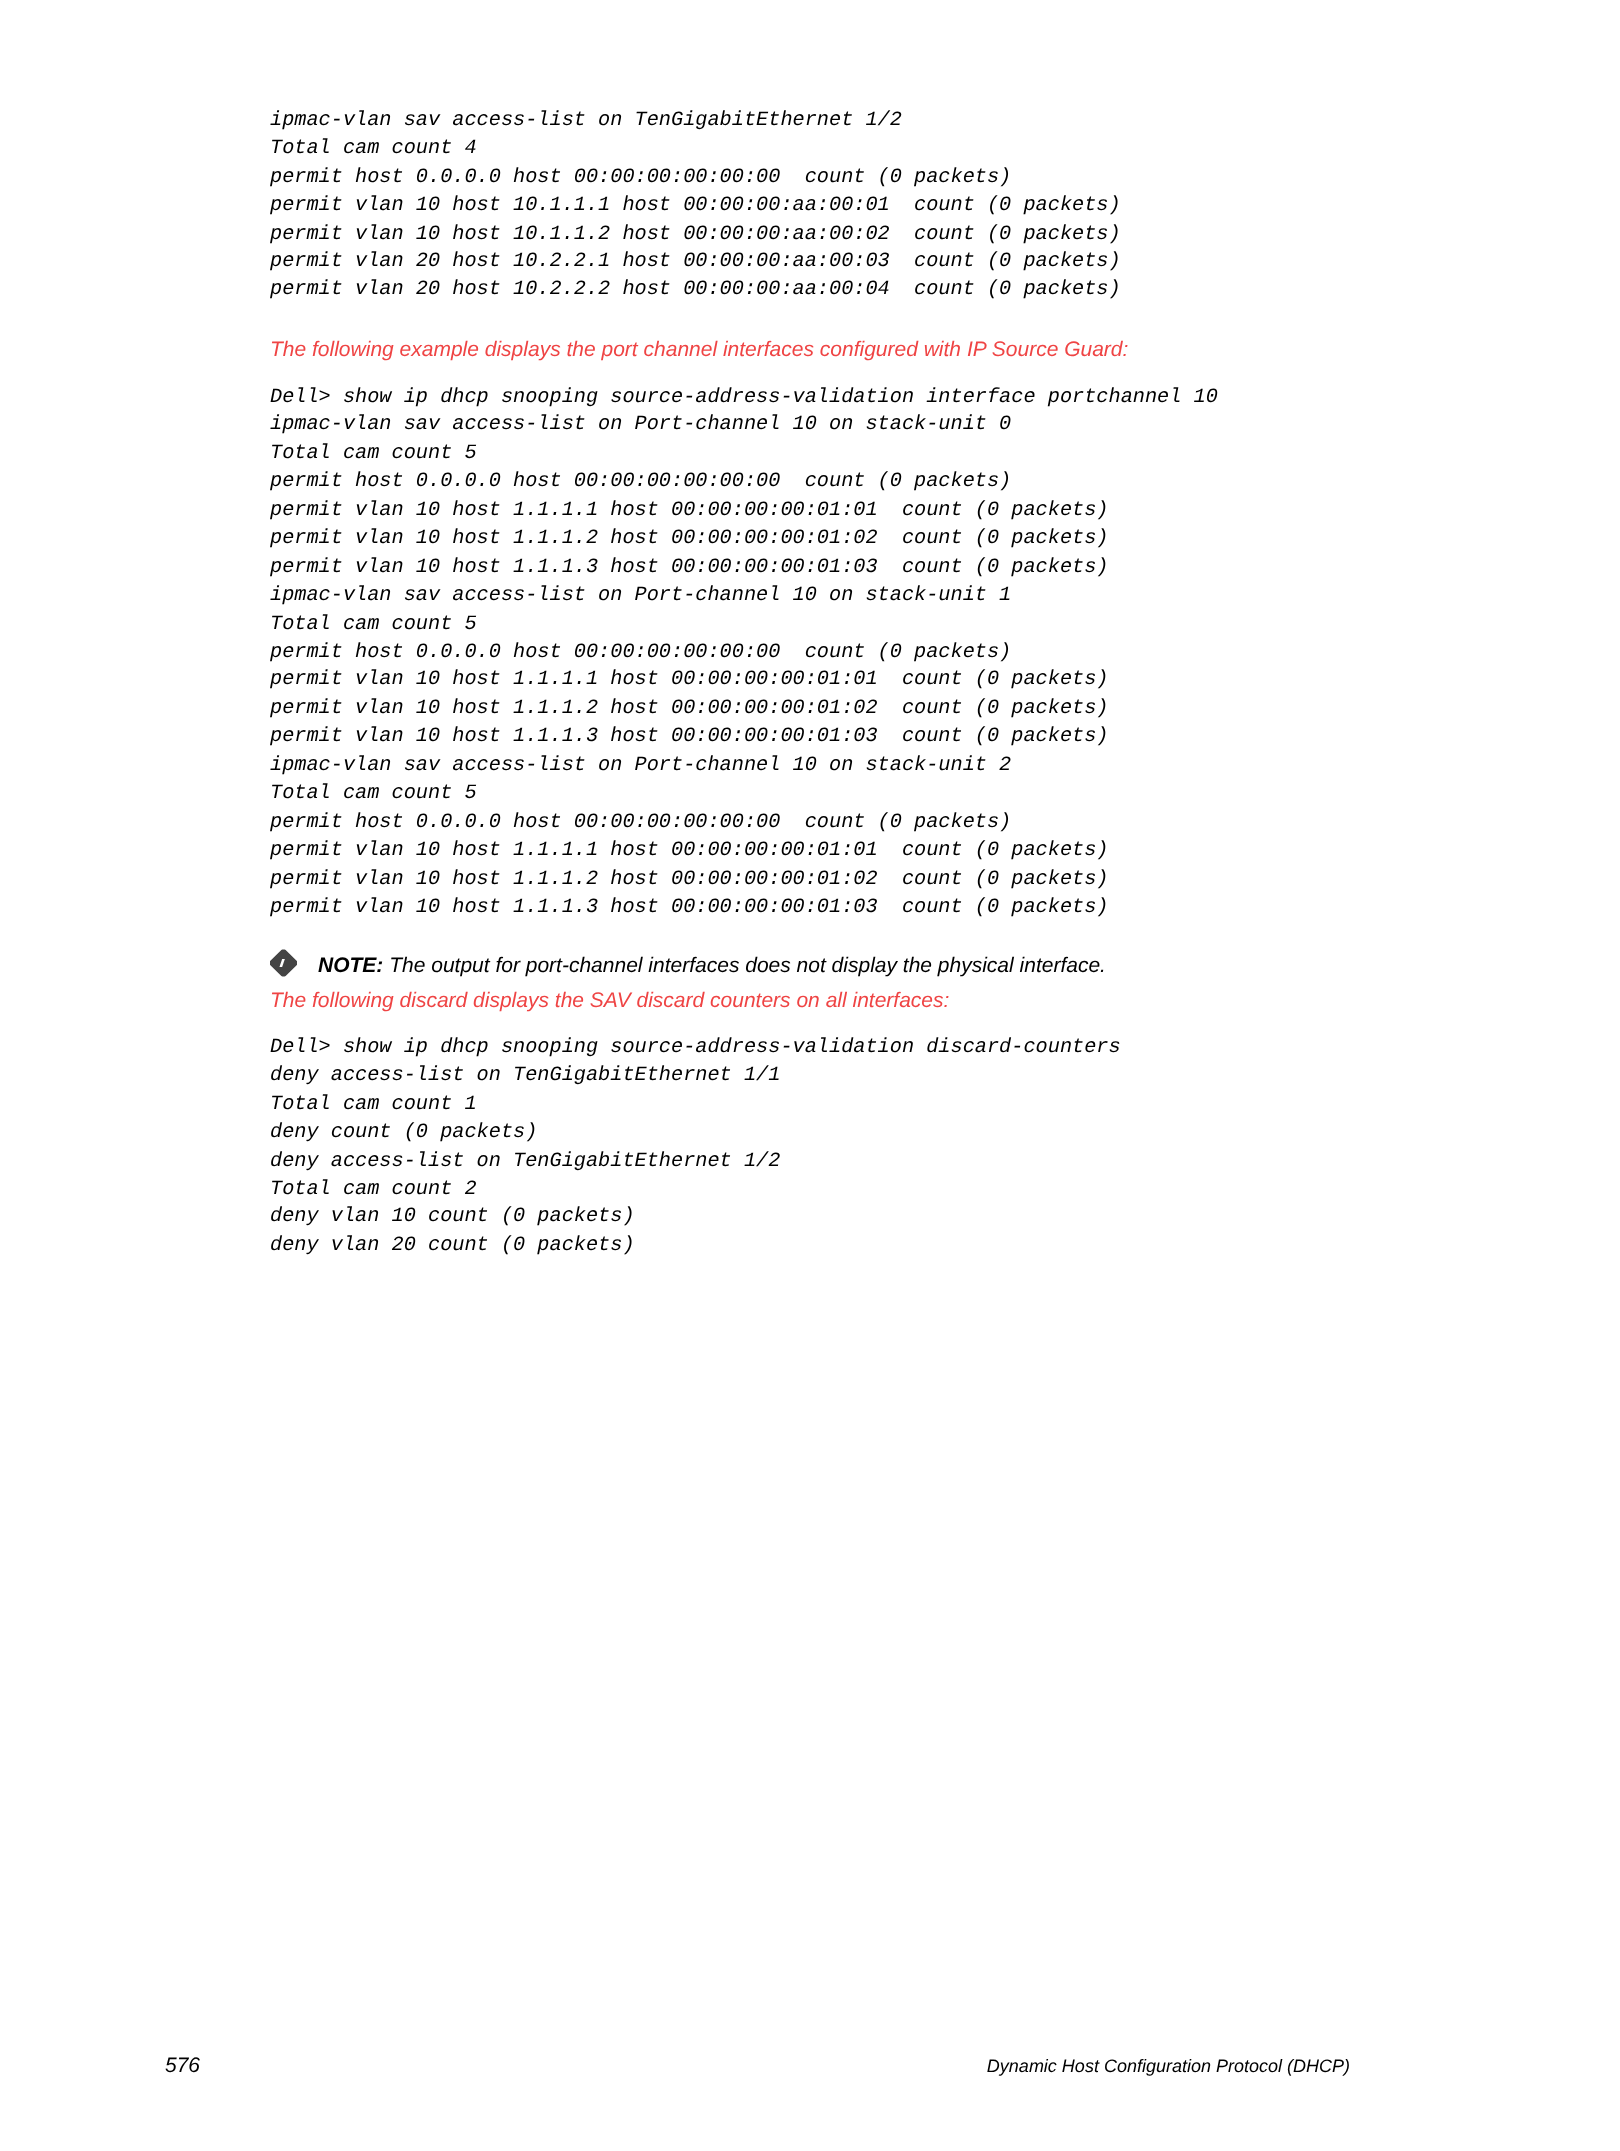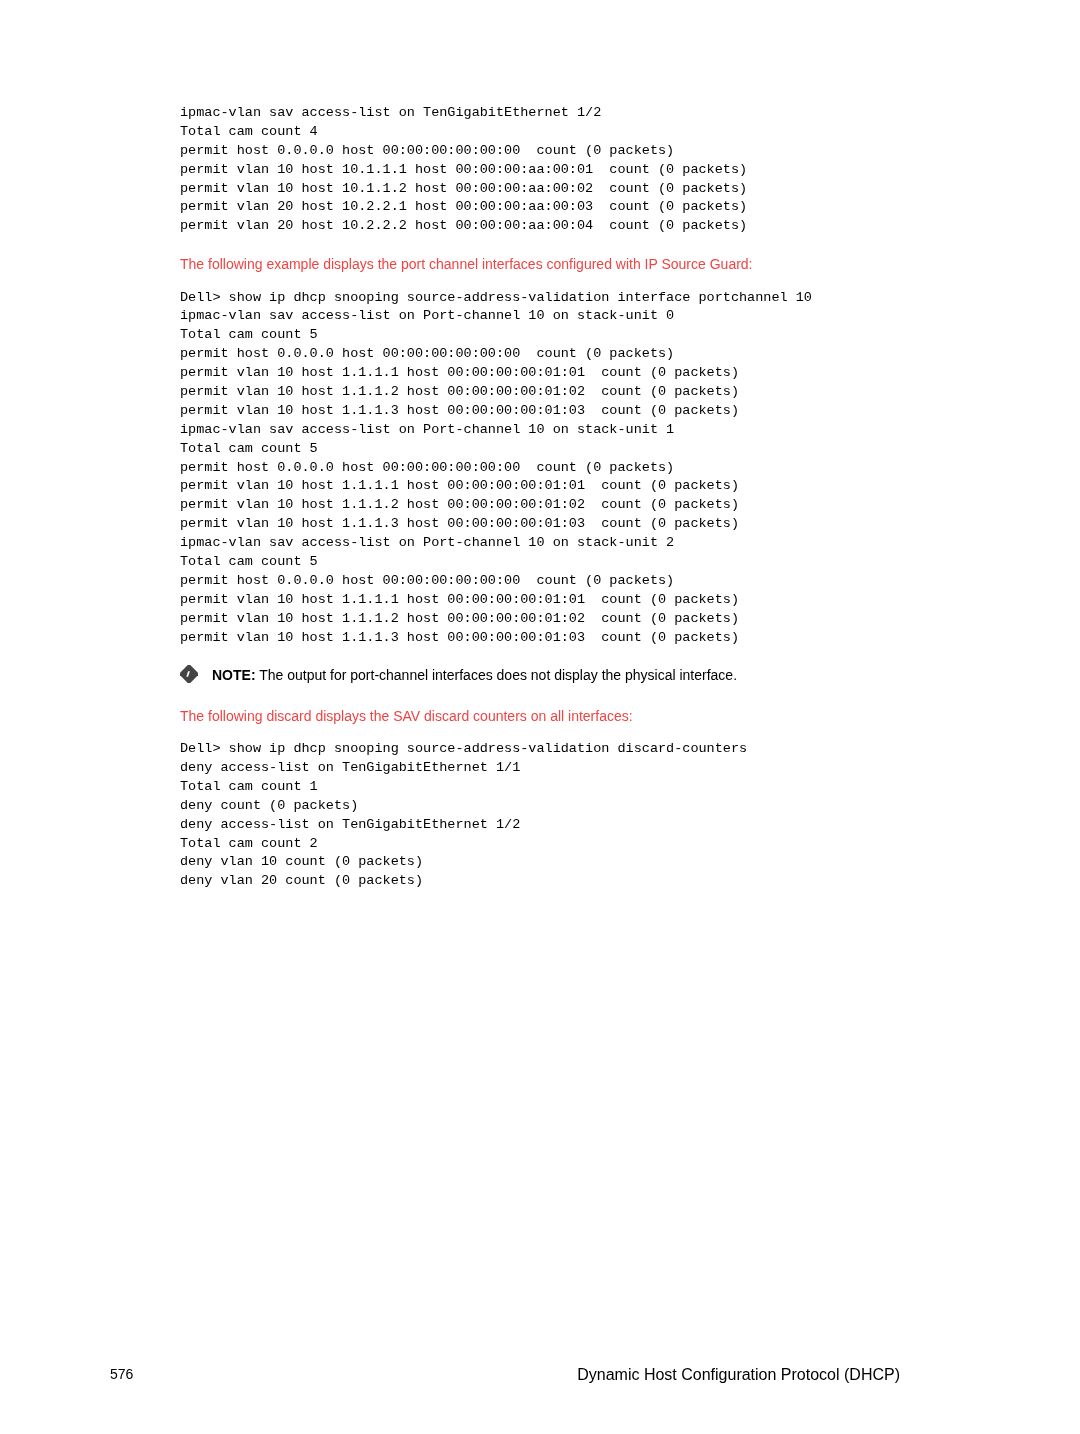--- a/index.html
+++ b/index.html
@@ -7,45 +7,46 @@
     padding: 0;
     font-family: Arial, Helvetica, sans-serif;
     background: #ffffff;
     color: #000000;
     width: 1080px;
     height: 1434px;
     position: relative;
     box-sizing: border-box;
   }
   .page {
-    padding: 104px 180px 60px 180px;
+    padding: 72px 180px 60px 180px;
     box-sizing: border-box;
     height: 100%;
     position: relative;
+    font-style: italic;
   }
   .code-block {
     font-family: "Courier New", Courier, monospace;
     font-size: 13.5px;
     line-height: 1.4;
     white-space: pre-wrap;
     word-wrap: break-word;
     color: #000;
     margin: 0 0 18px 0;
   }
   .body-text {
     font-family: Arial, Helvetica, sans-serif;
     font-size: 14px;
     line-height: 1.45;
     margin: 0 0 14px 0;
     color: #ef4444;
   }
   .note-row {
     display: flex;
     align-items: flex-start;
-    margin: 10px 0 20px 0;
+    margin: 10px 0 2px 0;
     gap: 14px;
   }
   .note-icon {
     flex: 0 0 auto;
     width: 18px;
     height: 18px;
     display: block;
   }
   .note-text {
     font-family: Arial, Helvetica, sans-serif;
@@ -57,30 +58,30 @@
     font-weight: bold;
   }
   .footer-row {
     position: absolute;
     left: 0;
     right: 0;
     bottom: 50px;
     padding: 0 180px 0 110px;
     display: flex;
     justify-content: space-between;
-    align-items: flex-start;
+    align-items: flex-end;
     font-family: Arial, Helvetica, sans-serif;
     font-size: 14px;
     color: #000;
   }
   .footer-page {
     font-size: 14px;
   }
   .footer-title {
-    font-size: 16px;
+    font-size: 12px;
     margin-left: 48px;
   }
 </style>
 </head>
 <body>
 
 <div class="page">
 
   <pre class="code-block">ipmac-vlan sav access-list on TenGigabitEthernet 1/2
 Total cam count 4

